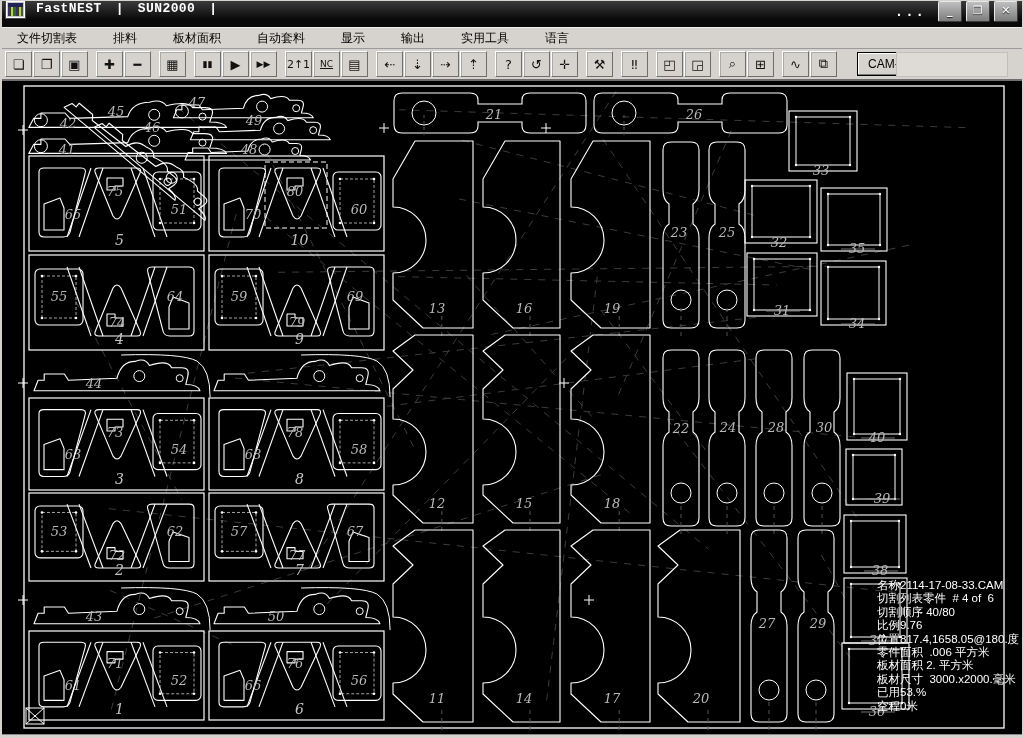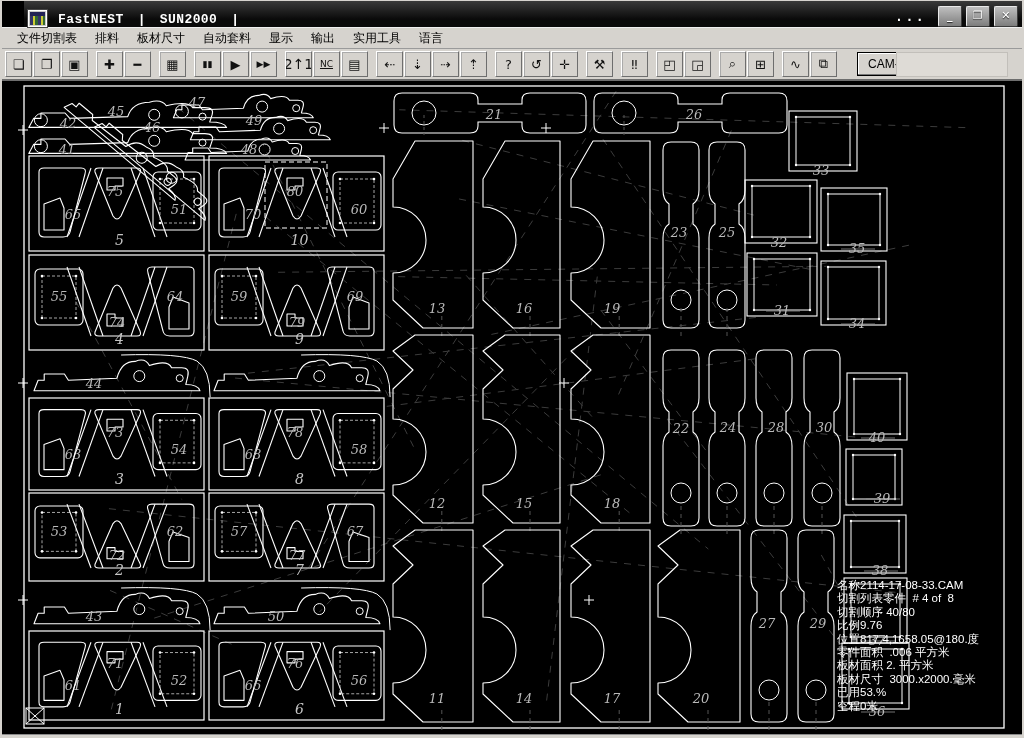--- a/index.html
+++ b/index.html
@@ -1,54 +1,54 @@
 <!DOCTYPE html>
 <html><head>
 <meta charset="utf-8">
 <style>
   html,body{margin:0;padding:0;background:#555;}
   #app{position:relative;width:1024px;height:738px;background:#000;overflow:hidden;
        font-family:"Liberation Sans",sans-serif;box-sizing:border-box;
        border-left:2px solid #d6d3ce;border-right:2px solid #d6d3ce;border-top:1px solid #d6d3ce;}
   
-  #titlebar{height:26px;background:linear-gradient(#3a3a3a,#0a0a0a 70%);display:flex;align-items:flex-end;
+  #titlebar{height:26px;background:linear-gradient(#3a3a3a,#0a0a0a 70%);display:flex;align-items:flex-start;
             color:#fff;font-family:"Liberation Mono",monospace;font-weight:bold;font-size:13px;
-            padding:0 4px;letter-spacing:.4px;white-space:nowrap;margin-left:22px;}
+            padding:0 4px;letter-spacing:.4px;white-space:nowrap;}
   #titlebar .seg{margin:0 7px;}
   .appicon{width:17px;height:15px;background:#c8c8c8;border:1px solid #fff;outline:1px solid #444;
            display:inline-block;position:relative;margin-right:4px;flex:0 0 auto;}
   .appicon:before{content:"";position:absolute;inset:1px;background:
      repeating-linear-gradient(90deg,#336 0 3px,#cc3 3px 5px,#363 5px 8px);}
   .appicon:after{content:"";position:absolute;left:1px;right:1px;top:1px;height:4px;background:#225;}
   #title-right{margin-left:auto;display:flex;align-items:center;gap:4px;}
   .dots{color:#fff;margin-right:8px;font-size:14px;letter-spacing:2px;}
   .winbtn{width:22px;height:19px;background:linear-gradient(#bfbfbf,#7d7d7d);border:1px solid #e9e9e9;
           border-right-color:#3c3c3c;border-bottom-color:#3c3c3c;color:#fff;font-size:11px;line-height:17px;
           text-align:center;font-family:"DejaVu Sans",sans-serif;text-shadow:0 1px 1px #222;border-radius:2px;}
   
   #menubar{height:20px;background:#d6d3ce;border-top:1px solid #efefef;border-bottom:1px solid #9a9a9a;
-           display:flex;align-items:center;font-size:12px;color:#000;padding-left:6px;}
+           display:flex;align-items:center;font-size:12px;color:#000;padding-left:6px;gap:18px;}
   .menuitem{padding:1px 9px;}
   
   #toolbar{height:30px;background:#d6d3ce;display:flex;align-items:center;padding-left:3px;
            border-bottom:2px solid #6e6e6e;position:relative;}
   .tgroup{display:flex;align-items:center;margin-right:7px;}
   .tbtn{width:25px;height:24px;margin-right:1px;background:#d6d3ce;border:1px solid #fff;
         border-right-color:#6e6e6e;border-bottom-color:#6e6e6e;box-shadow:1px 1px 0 #aaa inset;
         display:flex;align-items:center;justify-content:center;font-size:13px;color:#111;
         font-family:"DejaVu Sans",sans-serif;overflow:hidden;white-space:nowrap;}
   .camnc{margin-left:12px;height:22px;padding:0 10px;background:#d6d3ce;border:1px solid #000;
          box-shadow:-1px -1px 0 #777 inset,1px 1px 0 #fff inset;font-size:12px;color:#000;
          font-family:"Liberation Sans",sans-serif;display:flex;align-items:center;}
   .toolbar-panel{position:absolute;right:14px;top:3px;width:110px;height:23px;background:#dedbd6;
          border:1px solid #c2bfba;}
   
   #canvas{position:relative;width:1020px;height:653px;background:#000;}
   #canvas svg{position:absolute;left:0;top:0;}
-  #status{position:absolute;left:835px;top:498px;color:#fff;font-size:11.5px;line-height:13.4px;
+  #status{position:absolute;left:875px;top:498px;color:#fff;font-size:11.5px;line-height:13.4px;
           white-space:pre;z-index:5;font-family:"Liberation Sans",sans-serif;}
   #bottomstrip{height:8px;background:#d6d3ce;border-top:1px solid #8a8a8a;}
   text.plabel{font-family:"DejaVu Serif",serif;font-style:italic;fill:#b9b9b9;font-size:13px;}
   text.blabel{font-family:"DejaVu Serif",serif;font-style:italic;fill:#c4c4c4;font-size:14px;}
 </style>
 </head>
 <body>
 
 <div id="app">
 
@@ -62,21 +62,21 @@
       <span class="dots">...</span>
       <span class="winbtn">_</span>
       <span class="winbtn">❐</span>
       <span class="winbtn">✕</span>
     </span>
   </div>
 
   <div id="menubar">
       <div class="menuitem">文件切割表</div>
       <div class="menuitem">排料</div>
-      <div class="menuitem">板材尺寸</div>
+      <div class="menuitem">板材面积</div>
       <div class="menuitem">自动套料</div>
       <div class="menuitem">显示</div>
       <div class="menuitem">输出</div>
       <div class="menuitem">实用工具</div>
       <div class="menuitem">语言</div>
     </div>
 
   <div id="toolbar">
 
     <div class="tgroup">
@@ -90,21 +90,21 @@
       </div>
       <div class="tgroup">
         <div class="tbtn">▦</div>
       </div>
       <div class="tgroup">
         <div class="tbtn" style="font-size: 9px;">▮▮</div>
         <div class="tbtn">▶</div>
         <div class="tbtn" style="font-size: 9px;">▶▶</div>
       </div>
       <div class="tgroup">
-        <div class="tbtn" style="font-size: 14px;">2↑1</div>
+        <div class="tbtn" style="font-size: 11px;">2↑1</div>
         <div class="tbtn" style="font-size: 9px; text-decoration: underline;">NC</div>
         <div class="tbtn">▤</div>
       </div>
       <div class="tgroup">
         <div class="tbtn">⇠</div>
         <div class="tbtn">⇣</div>
         <div class="tbtn">⇢</div>
         <div class="tbtn">⇡</div>
       </div>
       <div class="tgroup">
@@ -683,17 +683,17 @@
           <rect x="840" y="562" width="67" height="66" fill="none" stroke="#ffffff" stroke-width="1.1"></rect>
           <rect x="847" y="568" width="53" height="54" fill="none" stroke="#ffffff" stroke-width="1"></rect>
           <circle cx="847" cy="568" r="1.2" fill="#ffffff"></circle>
           <circle cx="900" cy="568" r="1.2" fill="#ffffff"></circle>
           <circle cx="847" cy="622" r="1.2" fill="#ffffff"></circle>
           <circle cx="900" cy="622" r="1.2" fill="#ffffff"></circle>
           <line x1="859" y1="631" x2="893" y2="631" stroke="#8f8f8f" stroke-width="0.8"></line>
           <text x="875" y="635" class="plabel" text-anchor="middle">36</text>
         </g>
       </svg>
-    <div id="status"><div>名称2114-17-08-33.CAM</div><div>切割列表零件  # 4 of  8</div><div>切割顺序 40/80</div><div>比例9.76</div><div>位置817.4,1658.05@180.度</div><div>零件面积  .006 平方米</div><div>板材面积 2. 平方米</div><div>板材尺寸  3000.x2000.毫米</div><div>已用53.%</div><div>空程0米</div></div>
+    <div id="status"><div>名称2114-17-08-33.CAM</div><div>切割列表零件  # 4 of  6</div><div>切割顺序 40/80</div><div>比例9.76</div><div>位置817.4,1658.05@180.度</div><div>零件面积  .006 平方米</div><div>板材面积 2. 平方米</div><div>板材尺寸  3000.x2000.毫米</div><div>已用53.%</div><div>空程0米</div></div>
   </div>
 
   <div id="bottomstrip"></div>
 </div>
 
 </body></html>

